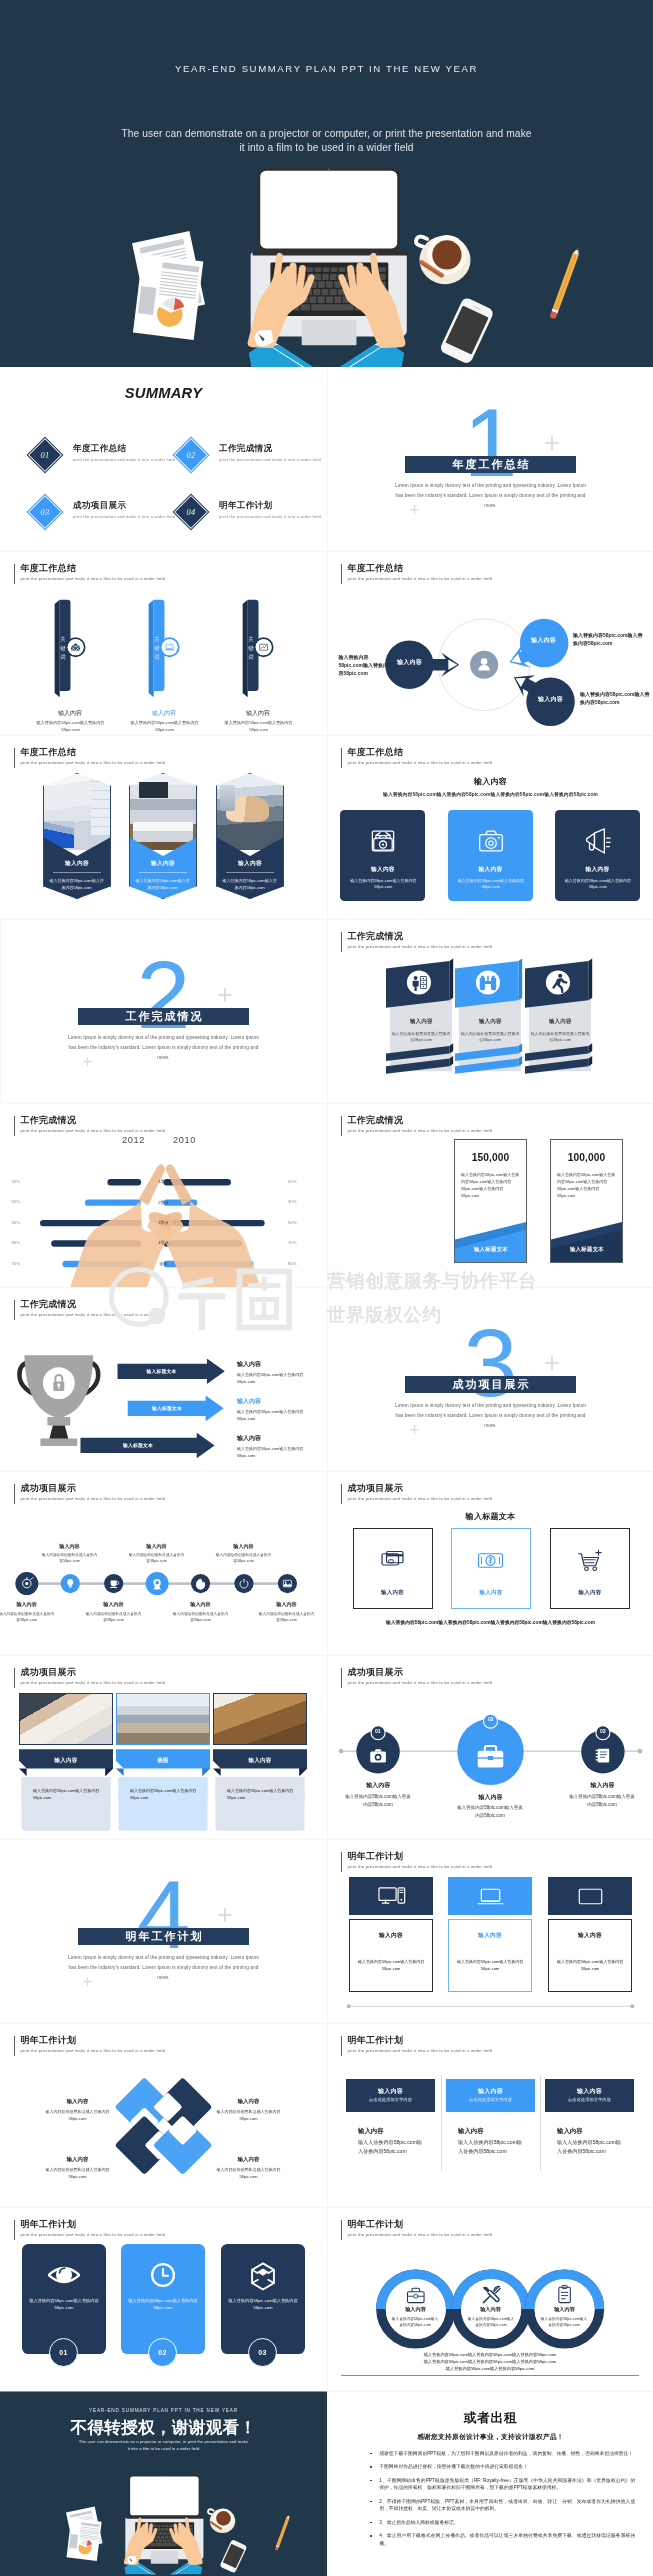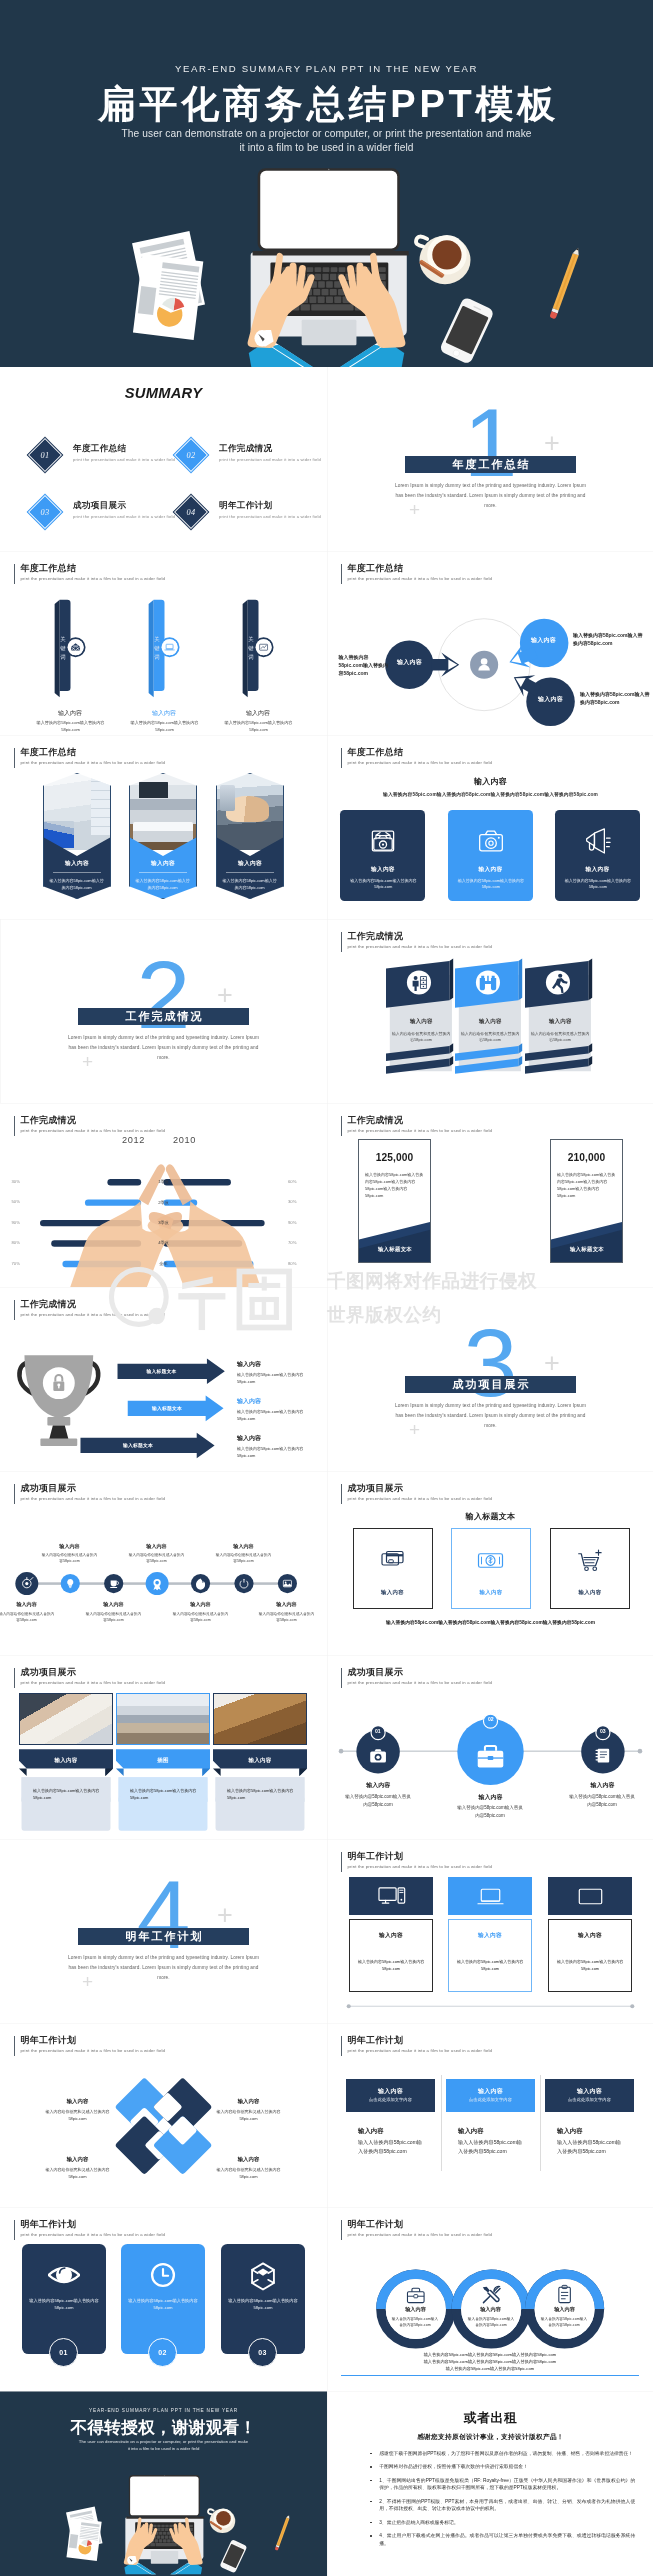--- a/index.html
+++ b/index.html
@@ -387,21 +387,20 @@
     <g transform="rotate(20 886 446)">
       <rect x="881" y="396" width="10" height="92" fill="#f3b049"></rect>
       <rect x="884.5" y="396" width="3" height="92" fill="#e8a23a"></rect>
       <path d="M881 396 l5 -11 l5 11 z" fill="#efe8dc"></path>
       <path d="M884 389 l2 -4 l2 4 z" fill="#2b2b2b"></path>
       <rect x="881" y="488" width="10" height="5" fill="#f0f0ee"></rect>
       <path d="M881 493 h10 v6 a4 4 0 0 1 -4 4 h-2 a4 4 0 0 1 -4 -4 z" fill="#e0584b"></path>
     </g>
   </svg>
   <div class="eyebrow">YEAR-END SUMMARY PLAN PPT IN THE NEW YEAR</div>
-  <div class="h1">扁平化商务总结PPT模板</div>
   <div class="sub">
      <div>The user can demonstrate on a projector or computer, or print the presentation and make</div>
         <div>it into a film to be used in a wider field</div>
   </div>
 </div>
 <div class="grid">
 
 <div class="slide">
   <div class="cts-title">SUMMARY</div>
   <div class="cts-item" style="left:27px;top:70px">
@@ -777,40 +776,40 @@
   <div class="ch-lv" style="top:158px">70%</div>
   <div class="ch-rv" style="top:158px">80%</div>
 </div>
 
 <div class="slide bt bl">
   <div class="sh">
     <div class="bar"></div>
     <div class="t">工作完成情况</div>
     <div class="s">print the presentation and make it into a film to be used in a wider field</div>
   </div>
-  <div class="numcard" style="left:31px">
+  <div class="numcard" style="left:127px">
     <div class="numbox">
       <svg width="72" height="48" viewBox="0 0 113 75" class="numwave">
-        <path d="M0 40 L113 12 L113 75 L0 75 Z" fill="#22406b"></path>
-        <path d="M0 54 L113 24 L113 75 L0 75 Z" fill="#1d3557"></path>
+        <path d="M0 40 L113 12 L113 75 L0 75 Z" fill="#2f85d8"></path>
+        <path d="M0 54 L113 24 L113 75 L0 75 Z" fill="#3d9bf5"></path>
       </svg>
       <div class="numfoot">输入标题文本</div>
     </div>
-    <div class="numval">125,000</div>
+    <div class="numval">150,000</div>
     <div class="numbody">输入替换内容58pic.com输入替换内容58pic.com输入替换内容58pic.com输入替换内容58pic.com</div>
   </div>
   <div class="numcard" style="left:223px">
     <div class="numbox">
       <svg width="72" height="48" viewBox="0 0 113 75" class="numwave">
         <path d="M0 40 L113 12 L113 75 L0 75 Z" fill="#22406b"></path>
         <path d="M0 54 L113 24 L113 75 L0 75 Z" fill="#1d3557"></path>
       </svg>
       <div class="numfoot">输入标题文本</div>
     </div>
-    <div class="numval">210,000</div>
+    <div class="numval">100,000</div>
     <div class="numbody">输入替换内容58pic.com输入替换内容58pic.com输入替换内容58pic.com输入替换内容58pic.com</div>
   </div>
 </div>
 
 <div class="slide bt">
   <div class="sh">
     <div class="bar"></div>
     <div class="t">工作完成情况</div>
     <div class="s">print the presentation and make it into a film to be used in a wider field</div>
   </div>
@@ -1536,18 +1535,18 @@
       <rect x="243" y="18" width="8" height="22"></rect>
       <rect x="224" y="50" width="46" height="8"></rect>
       <rect x="224" y="50" width="8" height="36"></rect>
       <rect x="262" y="50" width="8" height="36"></rect>
       <rect x="224" y="78" width="46" height="8"></rect>
       <rect x="243" y="50" width="7" height="36"></rect>
     </g>
     <rect x="300" y="2" width="4" height="104" fill="#e9e9e9"></rect>
   </svg>
   <div class="wm-text">
-    <div>千图网将对作品进行侵权</div>
+    <div>营销创意服务与协作平台</div>
     <div>世界版权公约</div>
   </div>
 </div>
 </div>
 
 
 </body></html>

